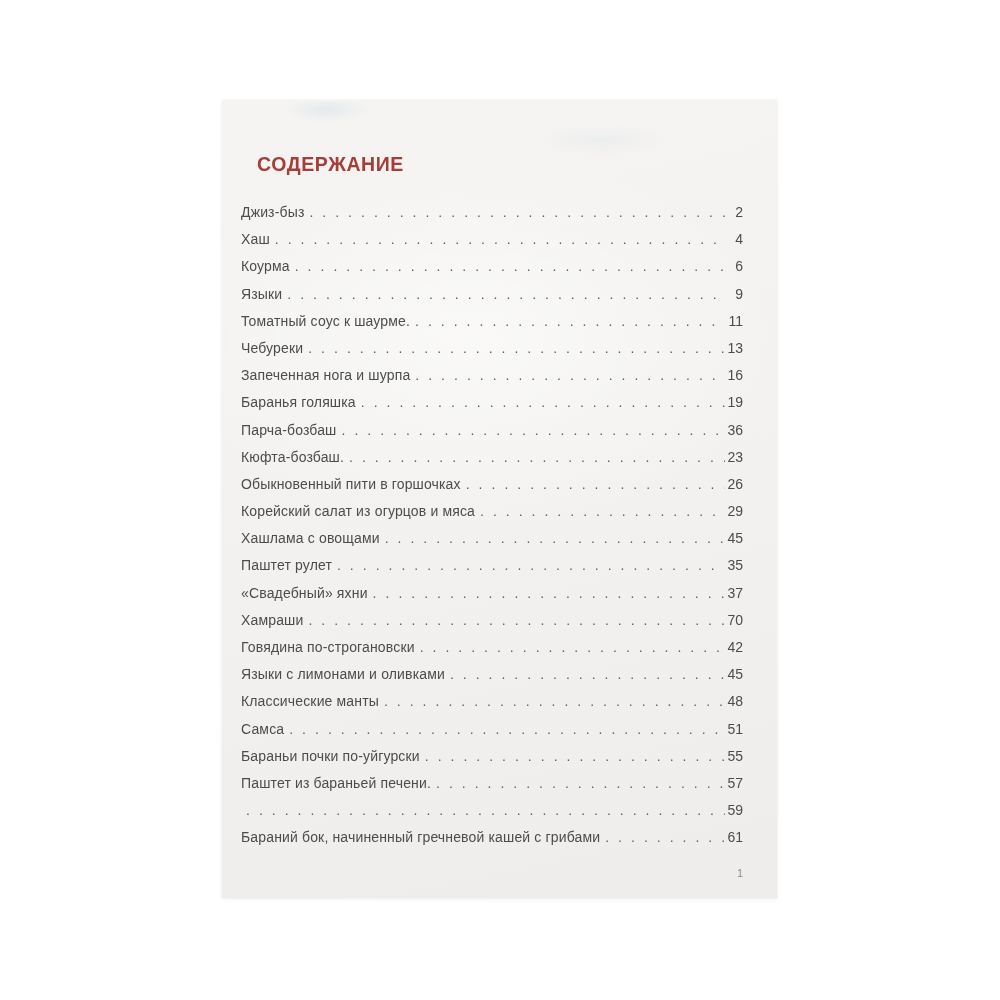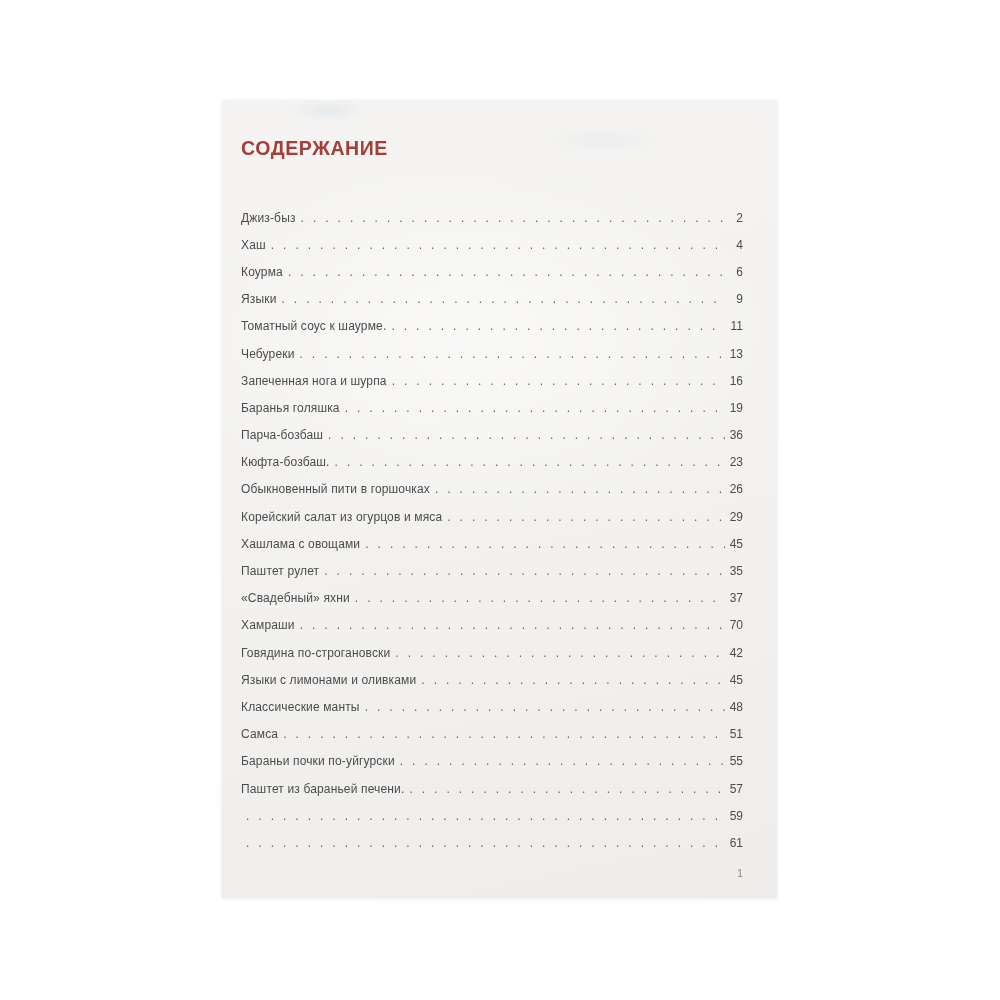--- a/index.html
+++ b/index.html
@@ -24,37 +24,37 @@
       radial-gradient(ellipse 60px 18px at 105px 10px, rgba(165,190,215,0.20), rgba(165,190,215,0) 70%),
       radial-gradient(ellipse 90px 22px at 380px 40px, rgba(175,195,215,0.12), rgba(175,195,215,0) 70%),
       radial-gradient(ellipse 420px 260px at 45% 30%, rgba(255,255,255,0.55), rgba(255,255,255,0) 75%),
       linear-gradient(168deg, #f5f4f2 0%, #f2f1ef 55%, #eeedeb 100%);
     box-shadow: 0 1px 4px rgba(0,0,0,0.07), 0 0 1px rgba(0,0,0,0.08);
   }
   .title {
     position: absolute;
     left: 19px;
     top: 37px;
-    margin: 0;
+    margin: 16px;
     font-size: 19.5px;
     font-weight: bold;
     letter-spacing: 0.6px;
     color: #a33e38;
   }
   .toc {
     position: absolute;
     left: 19px;
     right: 34px;
     top: 104px;
   }
   .toc-row {
     display: flex;
-    align-items: center;
+    align-items: flex-start;
     height: 27.2px;
-    font-size: 12px;
+    font-size: 14px;
     color: #4c4c4c;
   }
   .toc-row .label {
     white-space: nowrap;
     letter-spacing: 0.15px;
   }
   .toc-row .leader {
     flex: 1;
     overflow: hidden;
     white-space: nowrap;
@@ -215,19 +215,20 @@
     <span class="leader">............................................................</span>
     <span class="pagenum">57</span>
   </div>
 
   <div class="toc-row">
     <span class="leader">............................................................</span>
     <span class="pagenum">59</span>
   </div>
 
   <div class="toc-row">
+    <span class="label">Бараний бок, начиненный гречневой кашей с грибами</span>
     <span class="leader">............................................................</span>
     <span class="pagenum">61</span>
   </div>
 </div>
 
   <div class="footer-num">1</div>
 </div>
 
 </body></html>

